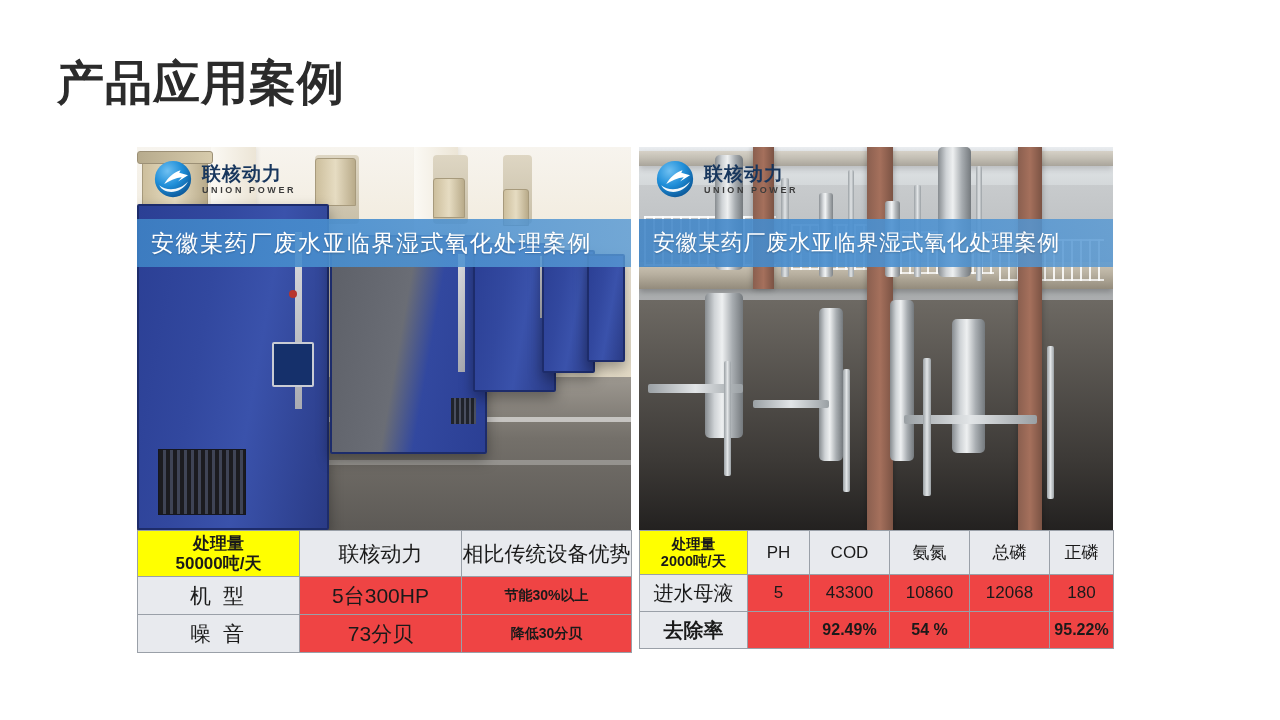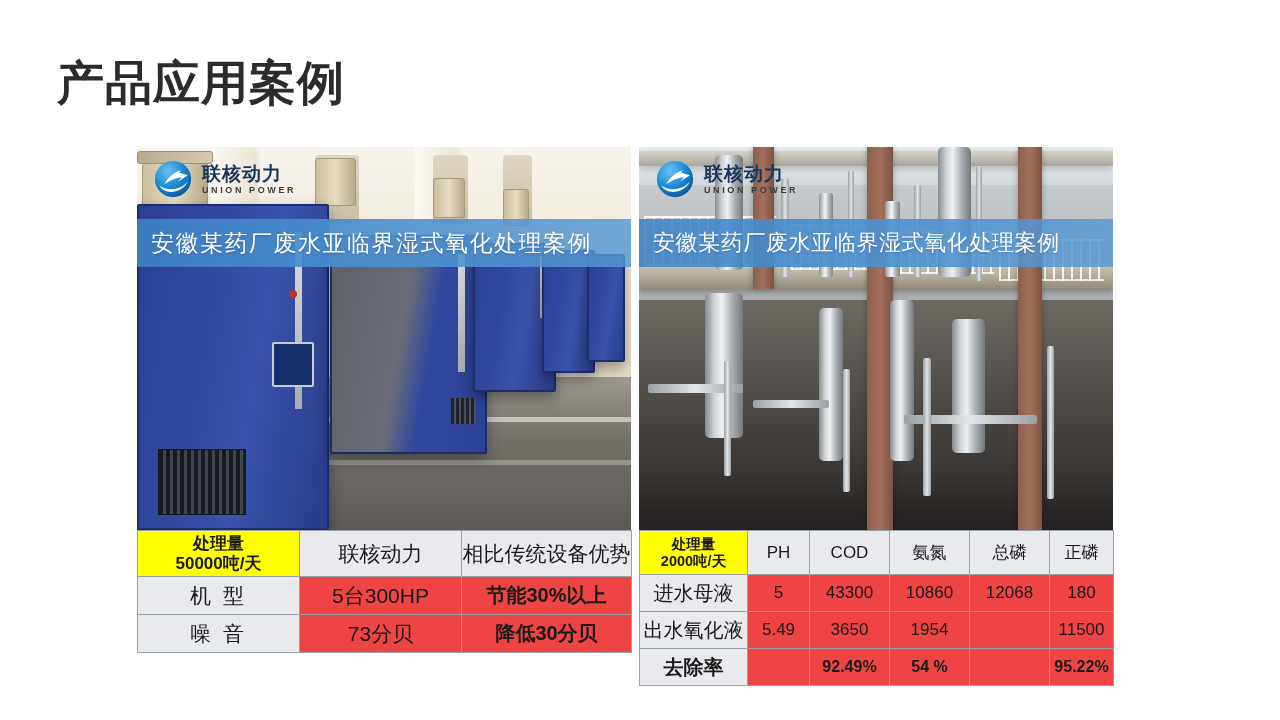--- a/index.html
+++ b/index.html
@@ -242,21 +242,21 @@
   }
   td.red {
     color:#ee0000;
     font-weight:bold;
   }
   td.bold { font-weight:bold; letter-spacing:1px; }
 
   
   #table-left td { height:37px; font-size:21px; }
   #table-left td.hdr-yellow { height:45px; font-size:17px; }
-  #table-left td.red { font-size:20px; }
+  #table-left td.red { font-size:14px; }
 
   
   #table-right td { height:36px; font-size:17px; }
   #table-right td.hdr-yellow { height:43px; font-size:14.5px; }
   #table-right td.red { font-size:16px; }
   #table-right td.rowlabel { letter-spacing:0px; font-size:20px; }
 </style>
 </head>
 <body>
 
@@ -452,28 +452,20 @@
 
       <tr>
         <td class="rowlabel">进水母液</td>
         <td>5</td>
         <td>43300</td>
         <td>10860</td>
         <td>12068</td>
         <td>180</td>
       </tr>
 
-      <tr>
-        <td class="rowlabel">出水氧化液</td>
-        <td>5.49</td>
-        <td>3650</td>
-        <td>1954</td>
-        <td></td>
-        <td>11500</td>
-      </tr>
 
       <tr>
         <td class="rowlabel bold">去除率</td>
         <td></td>
         <td class="red">92.49%</td>
         <td class="red">54 %</td>
         <td></td>
         <td class="red">95.22%</td>
       </tr>
     </tbody>

